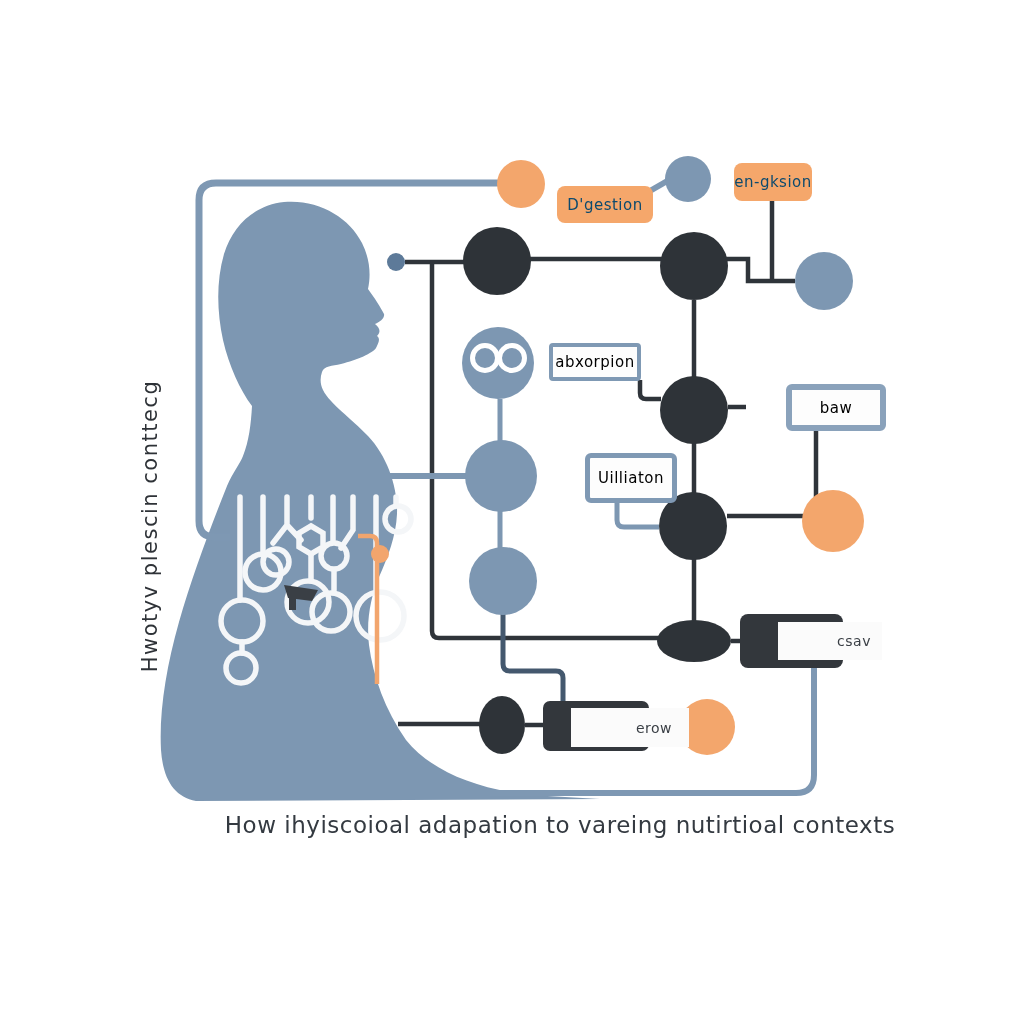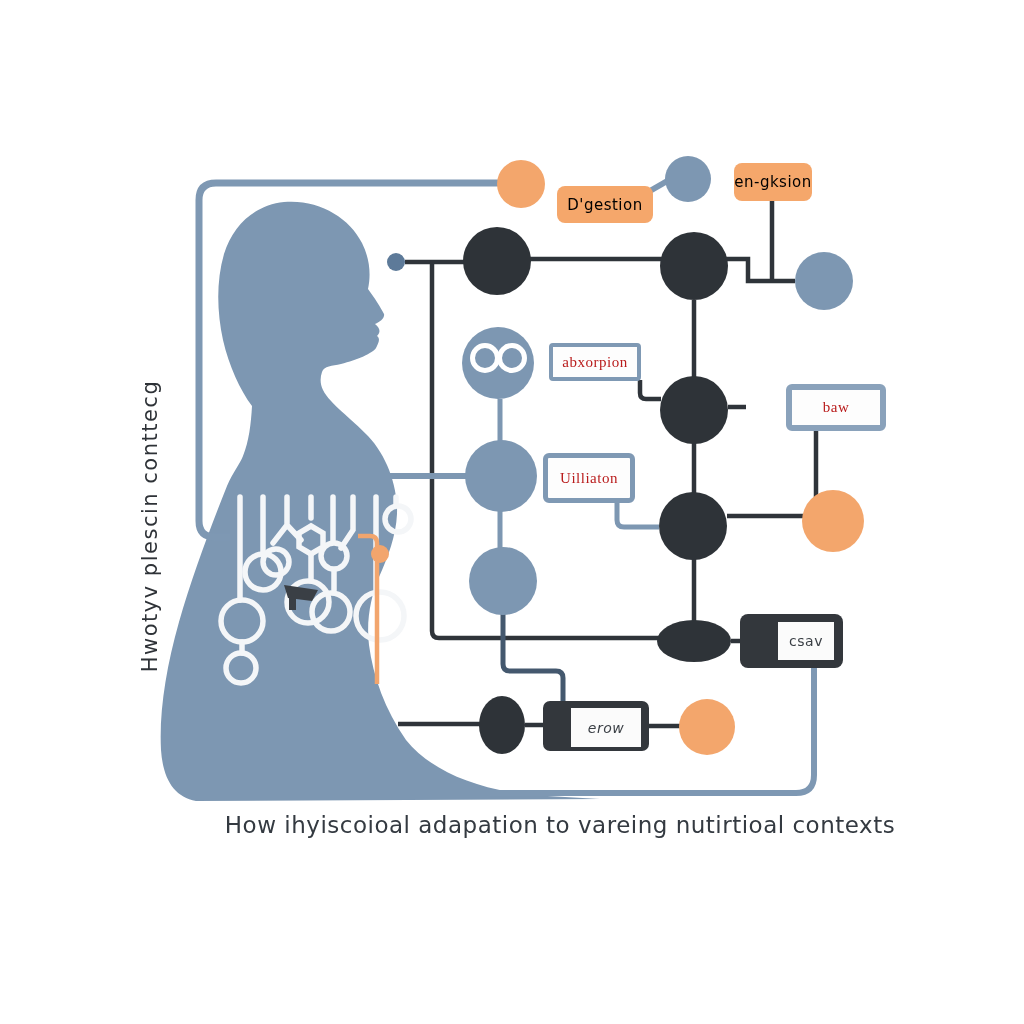--- a/index.html
+++ b/index.html
@@ -2,24 +2,24 @@
 <html><head>
 <meta charset="utf-8">
 <style>
   html,body{margin:0;padding:0;background:#ffffff;}
   .canvas{
     position:relative;width:1024px;height:1024px;background:#ffffff;overflow:hidden;
     font-family:"DejaVu Sans","Liberation Sans",sans-serif;
   }
   .layer{position:absolute;left:0;top:0;width:1024px;height:1024px;}
   .box{position:absolute;display:flex;align-items:center;justify-content:center;box-sizing:border-box;}
-  .box-orange{background:#f5a76b;border-radius:8px;color:#000000;}
-  .box-outline{background:#fdfdfd;color:#b91c1c;font-family:Liberation Serif, serif;}
+  .box-orange{background:#f5a76b;border-radius:8px;color:#0c4a6e;}
+  .box-outline{background:#fdfdfd;color:#000000;}
   .box-dark{background:#33373c;color:#3a3f45;}
-  .inner-panel{position:absolute;background:#fbfbfb;display:flex;align-items:center;justify-content:center;}
+  .inner-panel{position:absolute;background:#fbfbfb;display:flex;align-items:center;justify-content:center;padding-left:48px;}
   .lbl{font-size:15px;letter-spacing:0.5px;white-space:nowrap;}
   .lbl-sm{font-size:14px;letter-spacing:0.5px;white-space:nowrap;}
   .side-label{
     position:absolute;left:-8px;top:511px;width:322px;height:30px;text-align:center;
     transform:rotate(-90deg);transform-origin:center;
     font-size:21px;letter-spacing:1.5px;color:#2e3237;
   }
   .caption{
     position:absolute;left:200px;top:812px;width:720px;text-align:center;
     font-size:23px;letter-spacing:0.5px;color:#343a41;
@@ -145,36 +145,36 @@
   </div>
 
   <div class="box box-orange" style="left:734px;top:163px;width:78px;height:38px;">
     <span class="lbl">en-gksion</span>
   </div>
 
   <div class="box box-outline" style="left:549px;top:343px;width:92px;height:38px;border:4px solid #7f99b4;border-radius:4px;">
     <span class="lbl">abxorpion</span>
   </div>
 
-  <div class="box box-outline" style="left:543px;top:453px;width:92px;height:50px;border:5px solid #7f99b4;border-radius:6px;">
+  <div class="box box-outline" style="left:585px;top:453px;width:92px;height:50px;border:5px solid #7f99b4;border-radius:6px;">
     <span class="lbl">Uilliaton</span>
   </div>
 
   <div class="box box-outline" style="left:746px;top:384px;width:100px;height:47px;border:6px solid #8aa2bb;border-radius:6px;margin-left:40px;">
     <span class="lbl">baw</span>
   </div>
 
   <div class="box box-dark" style="left:740px;top:614px;width:103px;height:54px;border-radius:8px;">
     <div class="inner-panel" style="left:38px;top:8px;width:56px;height:38px;">
       <span class="lbl-sm">csav</span>
     </div>
   </div>
 
   <div class="box box-dark" style="left:543px;top:701px;width:106px;height:50px;border-radius:7px;">
-    <div class="inner-panel" style="left:28px;top:7px;width:70px;height:39px;font-style:italic;">
+    <div class="inner-panel" style="left:28px;top:7px;width:70px;height:39px;">
       <span class="lbl-sm">erow</span>
     </div>
   </div>
 
   <div class="side-label">Hwotyv plescin conttecg</div>
 
   <div class="caption">How ihyiscoioal adapation to vareing nutirtioal contexts</div>
 
 </div>
 

